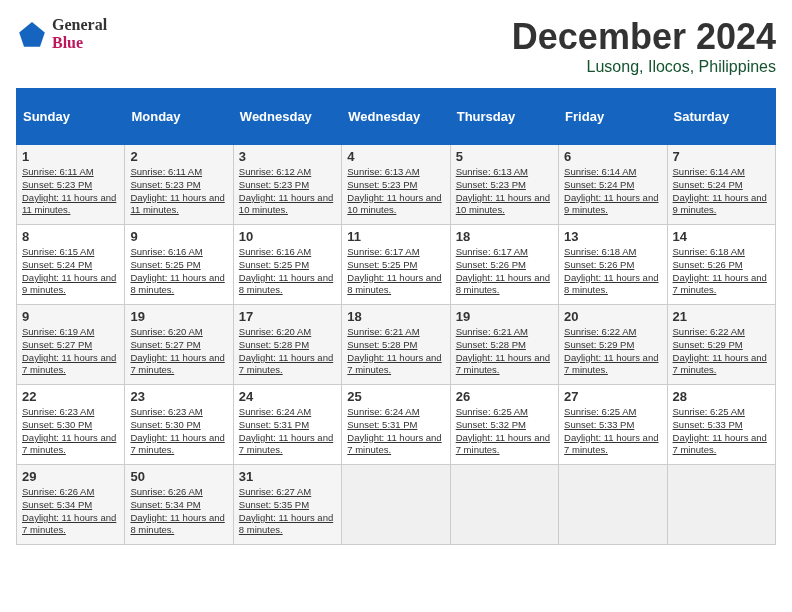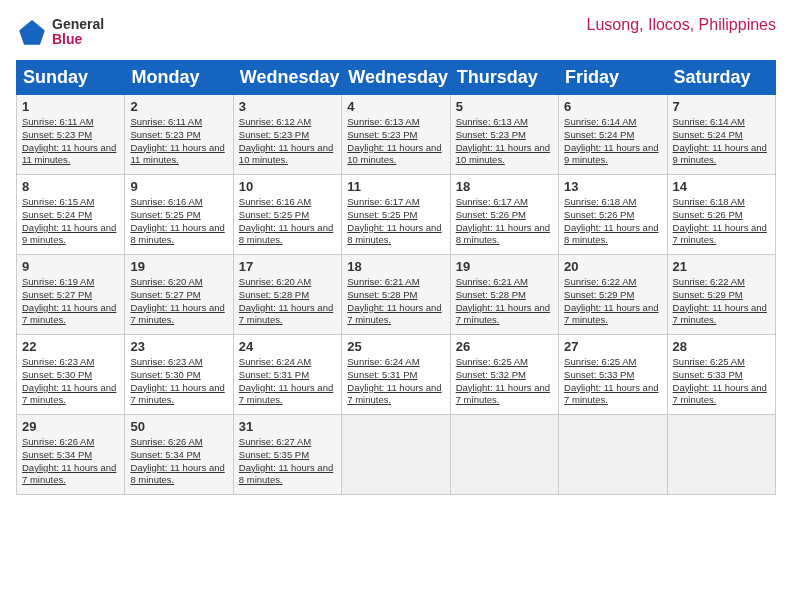--- a/index.html
+++ b/index.html
@@ -15,53 +15,54 @@
       justify-content: space-between;
       align-items: flex-start;
       margin-bottom: 12px;
     }
     .logo {
       display: flex;
       align-items: center;
       gap: 4px;
     }
     .logo-text {
-      font-size: 14px;
+      font-size: 16px;
       font-weight: bold;
       line-height: 1.1;
+      font-family: Liberation Serif, serif;
     }
     .logo-general { color: #333; }
     .logo-blue { color: #be185d; }
     .logo-icon {
       width: 32px;
       height: 32px;
     }
     .title-block {
       text-align: right;
     }
     .month-title {
       font-size: 36px;
       font-weight: bold;
       color: #333;
     }
     .location-title {
       font-size: 16px;
-      color: #be185d;
+      color: #14532d;
     }
     table {
       width: 100%;
       border-collapse: collapse;
       table-layout: fixed;
     }
     thead tr th {
       background-color: #1565c0;
       color: #fff;
       text-align: left;
-      padding: 6px 6px;
-      font-size: 18px;
+      padding: 20px 6px;
+      font-size: 13px;
       border: 1px solid #1565c0;
     }
     tbody tr td {
       border: 1px solid #ccc;
       vertical-align: top;
       padding: 4px 5px;
       font-size: 10px;
       color: #333;
       background: #fff;
       height: 80px;
@@ -96,20 +97,21 @@
     <svg class="logo-icon" viewBox="0 0 40 40" xmlns="http://www.w3.org/2000/svg">
       <polygon points="20,5 36,18 30,36 10,36 4,18" fill="#1565c0"></polygon>
       <polygon points="20,5 36,18 28,12" fill="#42a5f5"></polygon>
     </svg>
     <div class="logo-text">
       <span class="logo-general">General</span><br>
       <span class="logo-blue">Blue</span>
     </div>
   </div>
   <div class="title-block">
+    <div class="month-title">December 2024</div>
     <div class="location-title">Lusong, Ilocos, Philippines</div>
   </div>
 </div>
 
 <table>
   <thead>
     <tr>
     <th>Sunday</th>
         <th>Monday</th>
         <th>Wednesday</th>

